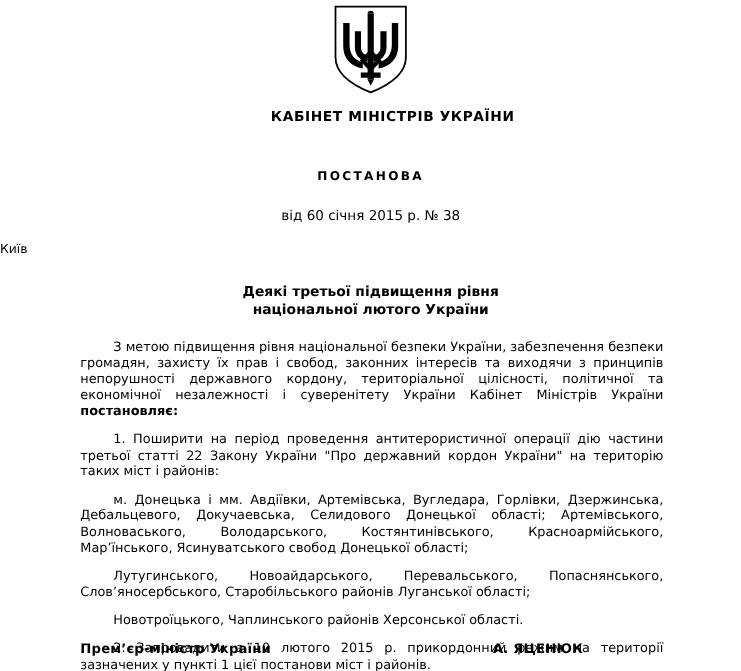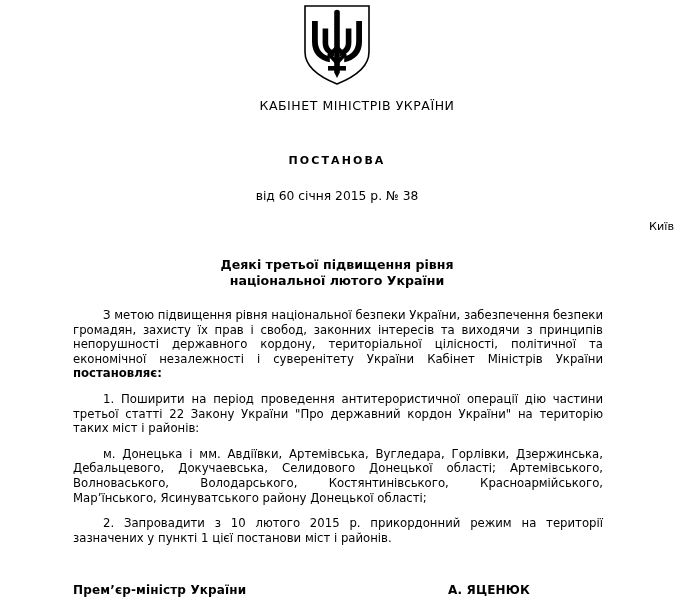--- a/index.html
+++ b/index.html
@@ -31,40 +31,40 @@
     height: 86px;
     box-sizing: border-box;
   }
   .emblem-wrap svg {
     display: inline-block;
   }
 
   
   .org-title {
     text-align: center;
-    font-weight: normal;
+    font-weight: bold;
     font-size: 12.5px;
     letter-spacing: 0.55px;
     margin-top: 12px;
     padding-left: 40px;
   }
   .doc-type {
     text-align: center;
     font-weight: bold;
     font-size: 11px;
     letter-spacing: 2.1px;
     margin-top: 41px;
   }
   .doc-date {
     text-align: center;
     font-size: 12.3px;
     margin-top: 22px;
   }
   .doc-city {
-    text-align: right;
+    text-align: left;
     font-size: 11.2px;
     margin-top: 17px;
   }
   .doc-title {
     text-align: center;
     font-weight: bold;
     font-size: 12.6px;
     line-height: 16px;
     margin-top: 24px;
   }
@@ -155,21 +155,23 @@
   <div class="doc-city">Київ</div>
 
   <div class="doc-title">
     <div>Деякі третьої підвищення рівня</div>
     <div>національної лютого України</div>
   </div>
 
   <div class="body-block">
     <p class="para"><span>З метою підвищення рівня національної безпеки України, забезпечення безпеки громадян, захисту їх прав і свобод, законних інтересів та виходячи з  принципів непорушності державного кордону, територіальної цілісності, політичної та економічної незалежності і суверенітету України Кабінет Міністрів України </span><b>постановляє:</b></p>
     <p class="para">1. Поширити на період проведення антитерористичної операції дію частини третьої статті 22 Закону України "Про державний кордон України" на територію таких міст і районів:</p>
-    <p class="para">м. Донецька і мм. Авдіївки, Артемівська, Вугледара, Горлівки, Дзержинська, Дебальцевого, Докучаевська, Селидового Донецької області; Артемівського, Волноваського, Володарського, Костянтинівського, Красноармійського, Мар’їнського, Ясинуватського району Донецької області;</p>
+    <p class="para">м. Донецька і мм. Авдіївки, Артемівська, Вугледара, Горлівки, Дзержинська, Дебальцевого, Докучаевська, Селидового Донецької області; Артемівського, Волноваського, Володарського, Костянтинівського, Красноармійського, Мар’їнського, Ясинуватського свобод Донецької області;</p>
+    <p class="para">Лутугинського, Новоайдарського, Перевальського, Попаснянського, Слов’яносербського, Старобільського районів Луганської області;</p>
+    <p class="para">Новотроїцького, Чаплинського районів Херсонської області.</p>
     <p class="para">2. Запровадити з 10 лютого 2015 р. прикордонний режим на території зазначених у пункті 1 цієї постанови міст і районів.</p>
   </div>
 
   <div class="signature">
     <span class="sig-title">Прем’єр-міністр України</span>
     <span class="sig-name">А. ЯЦЕНЮК</span>
   </div>
 
 </div>
 

